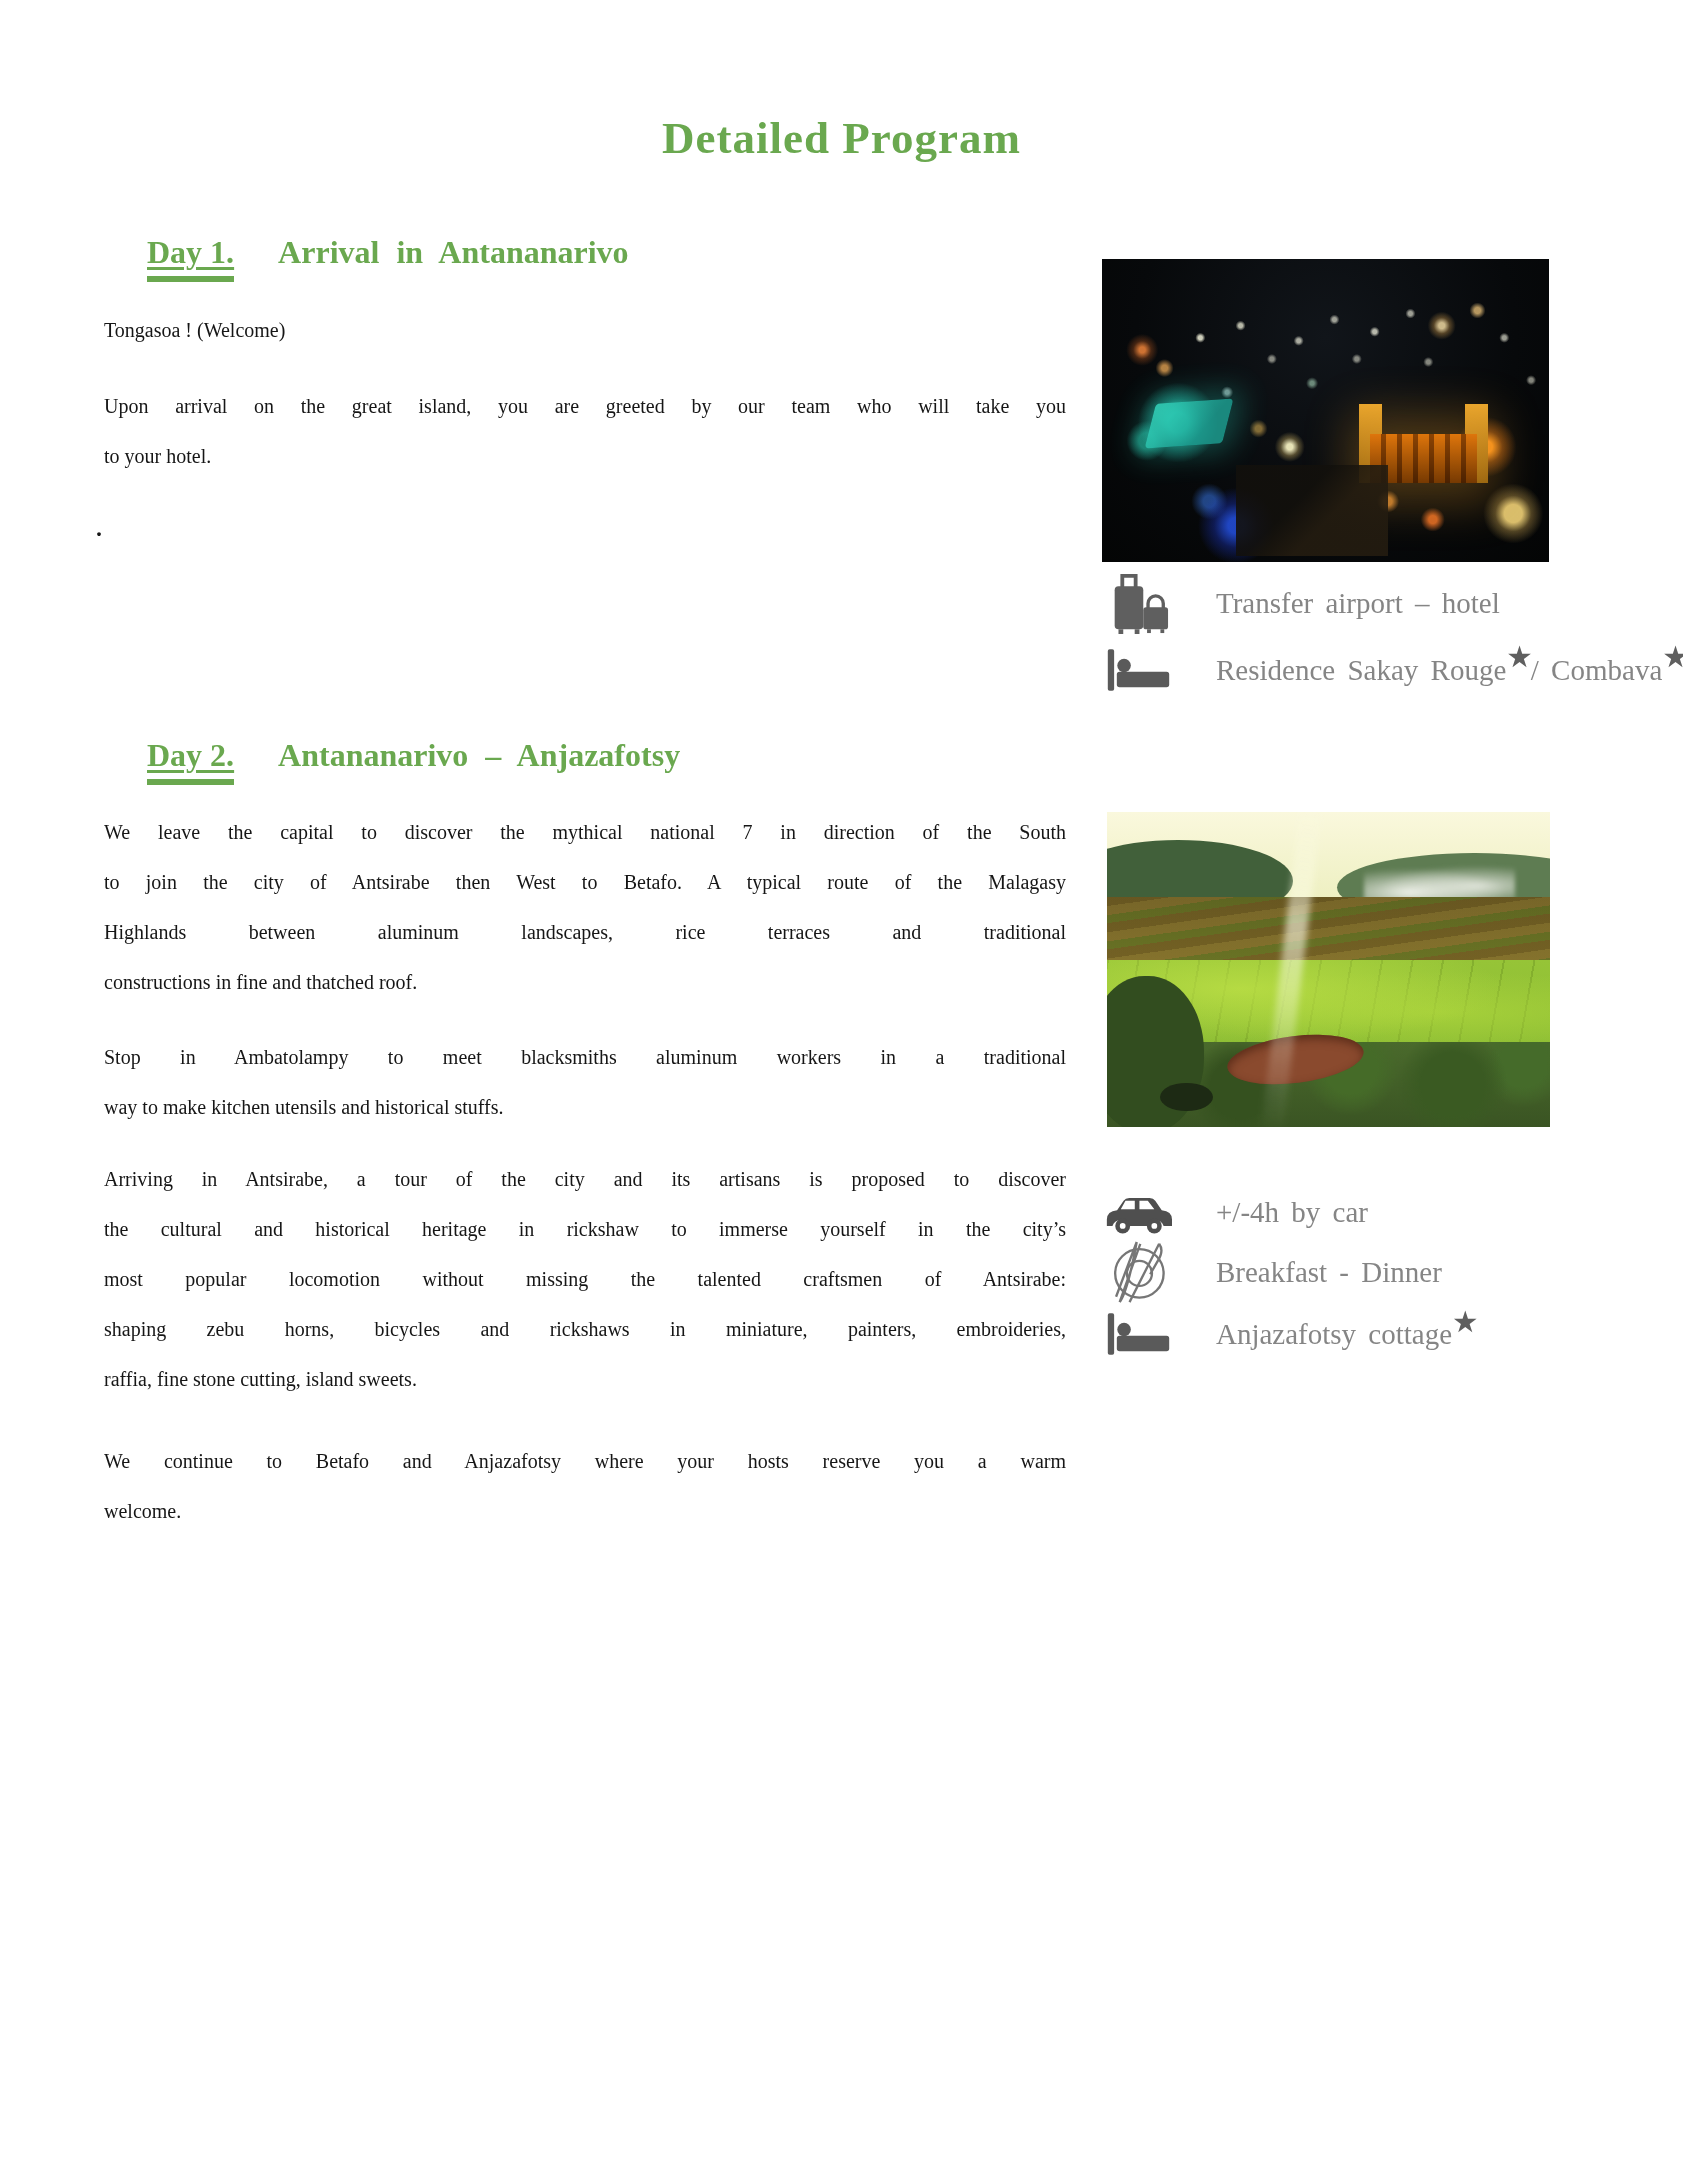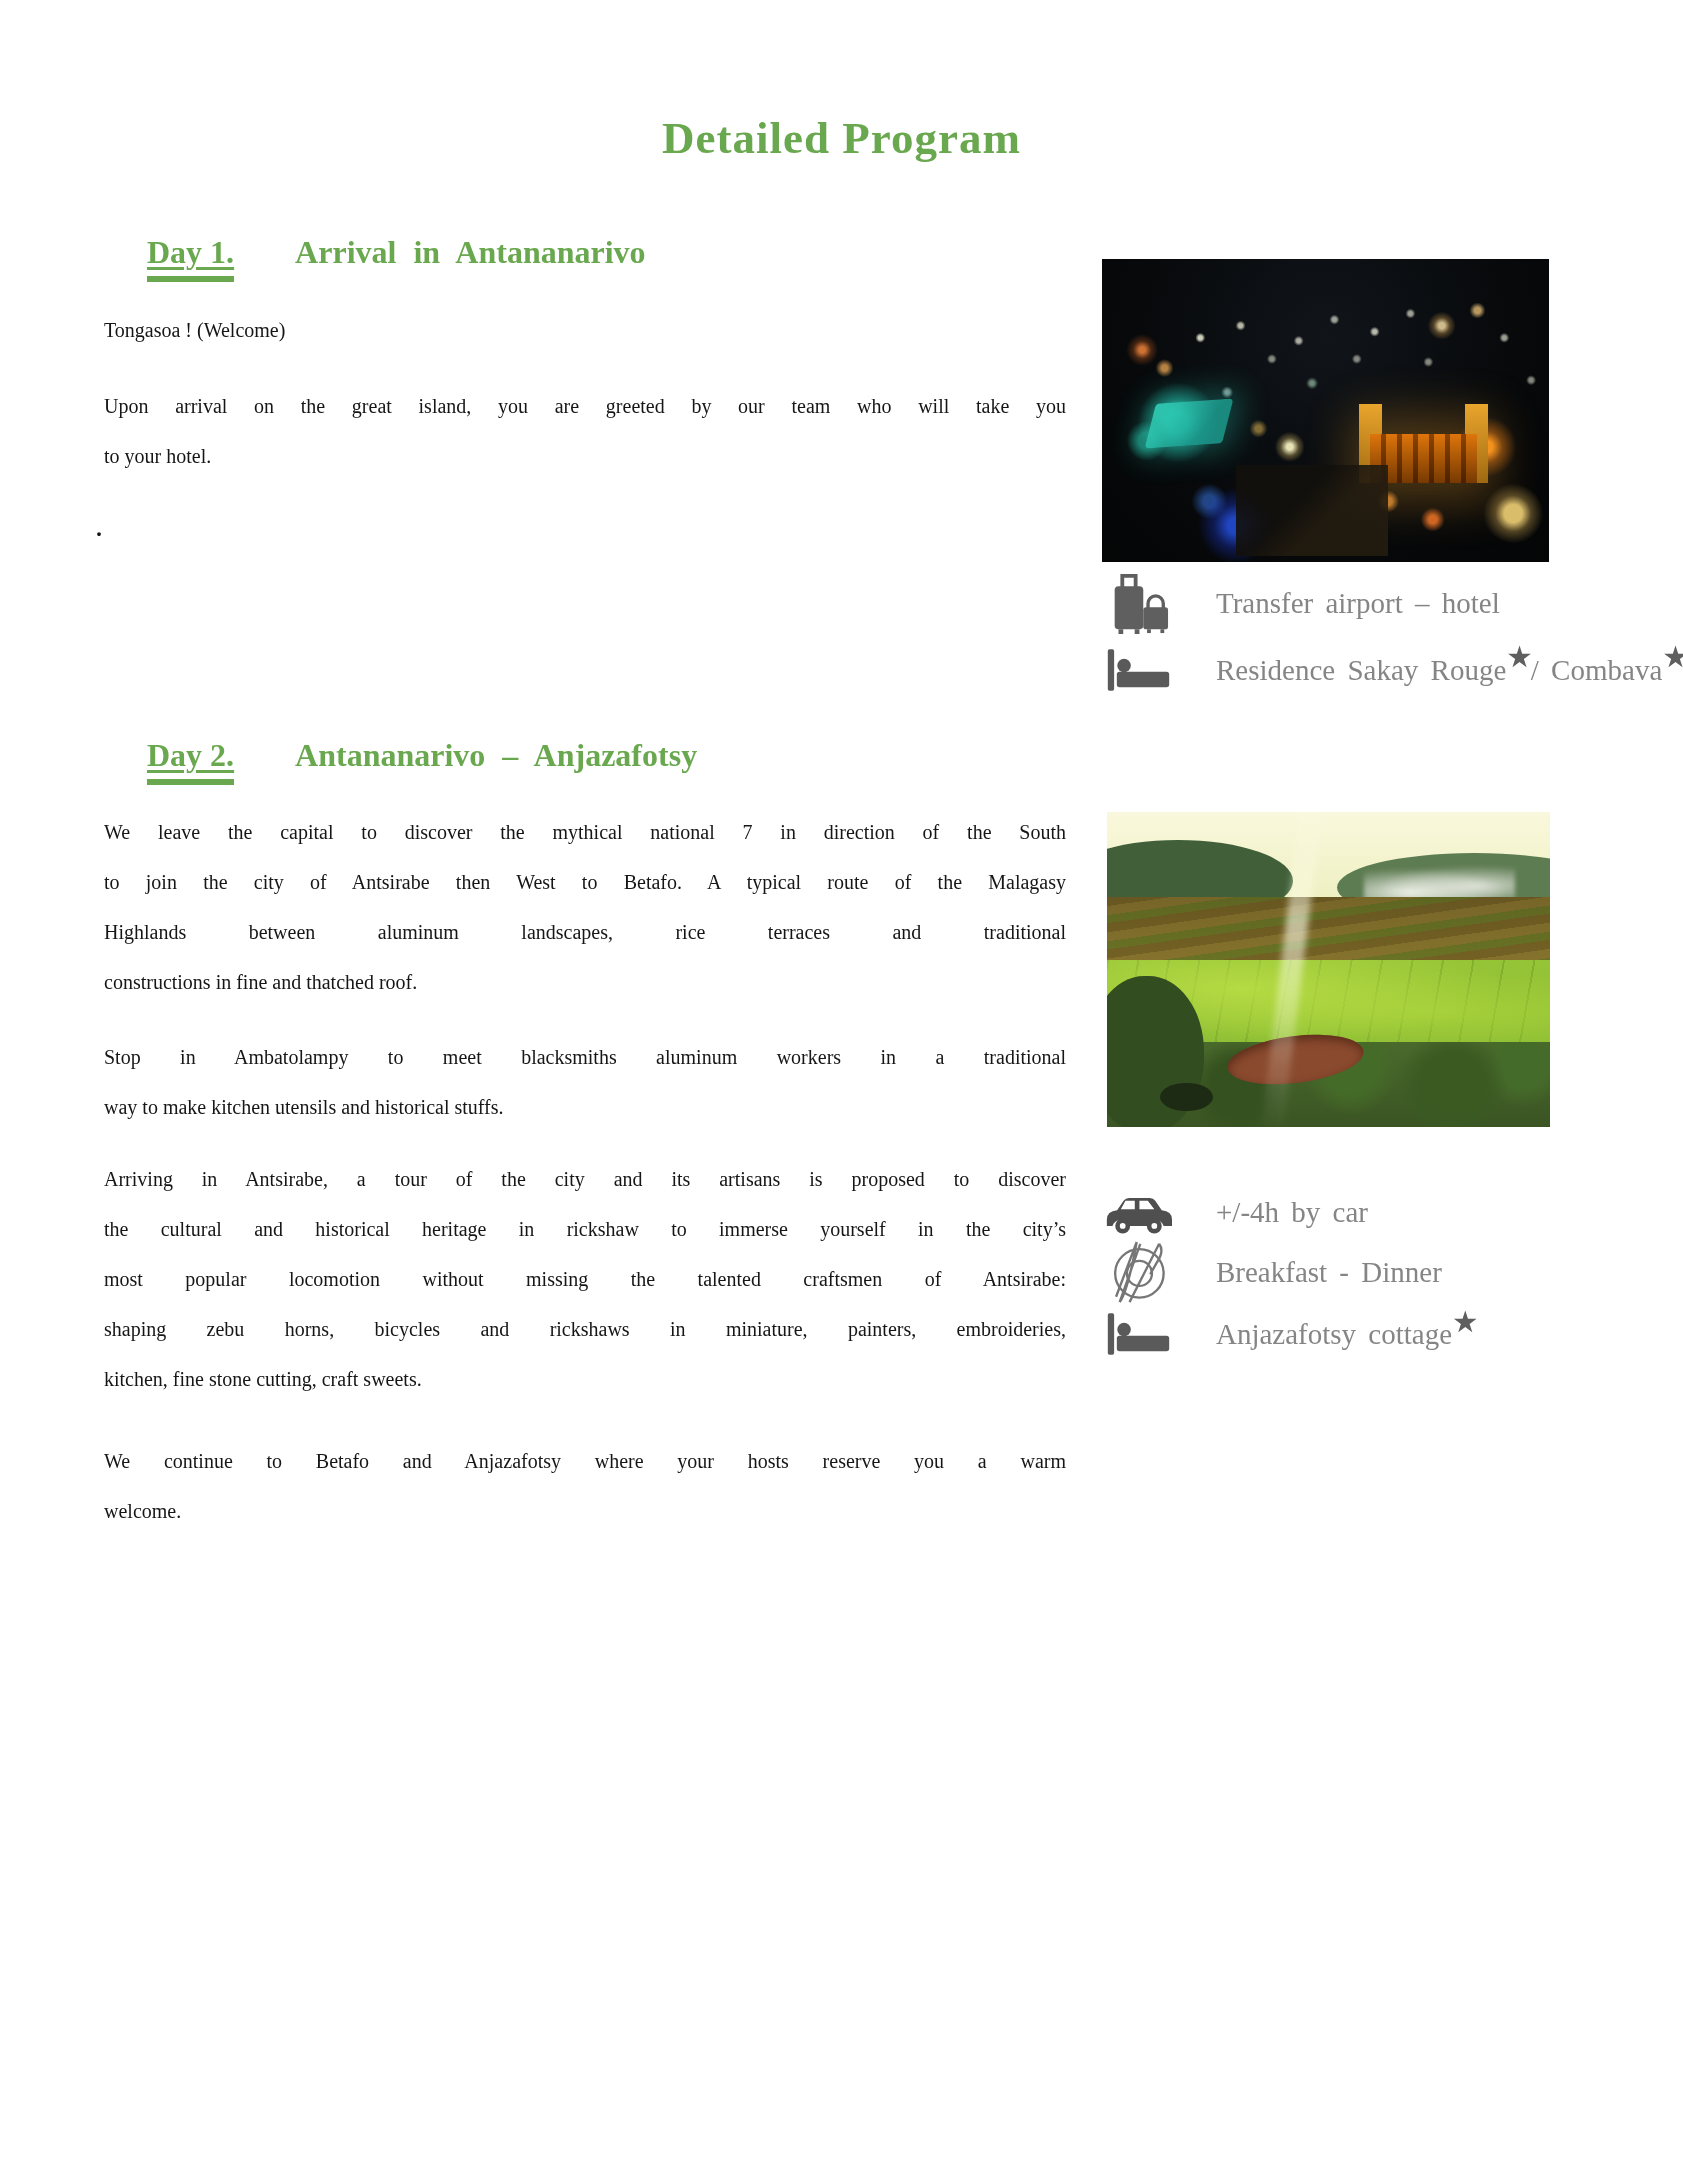--- a/index.html
+++ b/index.html
@@ -6,21 +6,21 @@
   .page{position:relative;width:1683px;height:2178px;background:#ffffff;overflow:hidden;
         font-family:"Liberation Serif","DejaVu Serif",serif;color:#161616;}
 
   .doc-title{position:absolute;top:112px;left:0;width:1683px;text-align:center;
              font-size:45px;font-weight:bold;color:#6aa84f;letter-spacing:1px;}
 
   .day-heading{position:absolute;left:147px;white-space:nowrap;}
   .day-label{display:inline-block;font-size:32px;font-weight:bold;color:#6aa84f;
              text-decoration:underline;text-decoration-thickness:3px;text-underline-offset:4px;
              border-bottom:6px solid #6aa84f;padding-bottom:5px;}
-  .day-title{display:inline-block;margin-left:61px;font-size:32px;font-weight:bold;
+  .day-title{display:inline-block;margin-left:44px;font-size:32px;font-weight:bold;
              color:#6aa84f;word-spacing:9px;}
 
   .para{position:absolute;left:104px;width:962px;font-size:20px;font-family:Liberation Serif, serif;}
   .tline{line-height:50px;height:50px;overflow:hidden;}
   .tline.j{text-align:justify;text-align-last:justify;}
 
   .photo{position:absolute;overflow:hidden;background:#000;}
 
   
   .p1-base{position:absolute;inset:0;
@@ -201,21 +201,21 @@
   <div class="para" style="top:1032px;">
       <div class="tline j">Stop in Ambatolampy to meet blacksmiths aluminum workers in a traditional</div>
       <div class="tline">way to make kitchen utensils and historical stuffs.</div>
     </div>
 
   <div class="para" style="top:1154px;">
       <div class="tline j">Arriving in Antsirabe, a tour of the city and its artisans is proposed to discover</div>
       <div class="tline j">the cultural and historical heritage in rickshaw to immerse yourself in the city’s</div>
       <div class="tline j">most popular locomotion without missing the talented craftsmen of Antsirabe:</div>
       <div class="tline j">shaping zebu horns, bicycles and rickshaws in miniature, painters, embroideries,</div>
-      <div class="tline">kitchen, fine stone cutting, craft sweets.</div>
+      <div class="tline">raffia, fine stone cutting, island sweets.</div>
     </div>
 
   <div class="para" style="top:1436px;">
       <div class="tline j">We continue to Betafo and Anjazafotsy where your hosts reserve you a warm</div>
       <div class="tline">welcome.</div>
     </div>
 
 
   <div class="fact" style="top:1188px;height:48px;">
     <span class="ficon">

